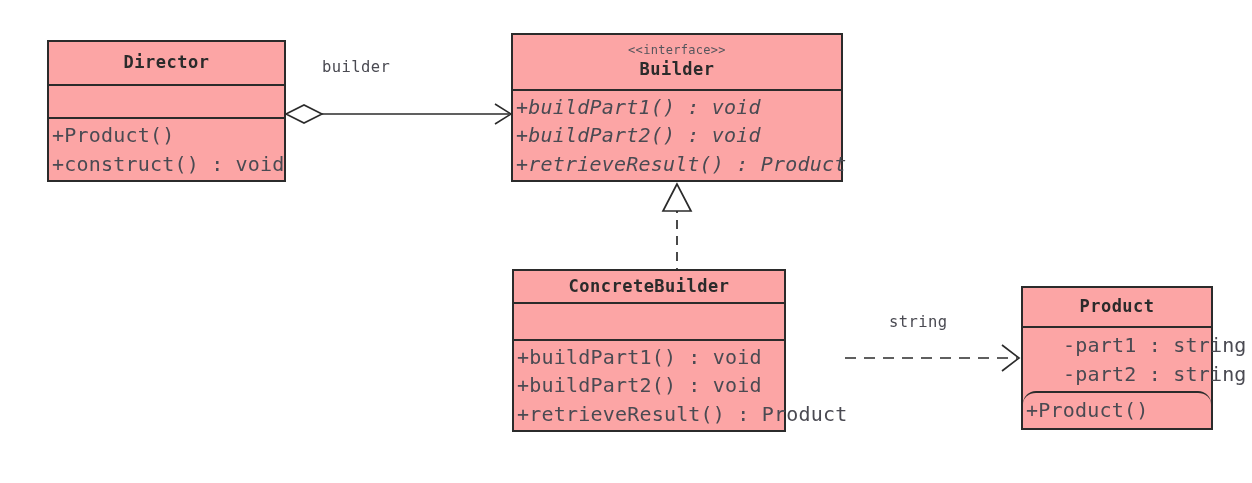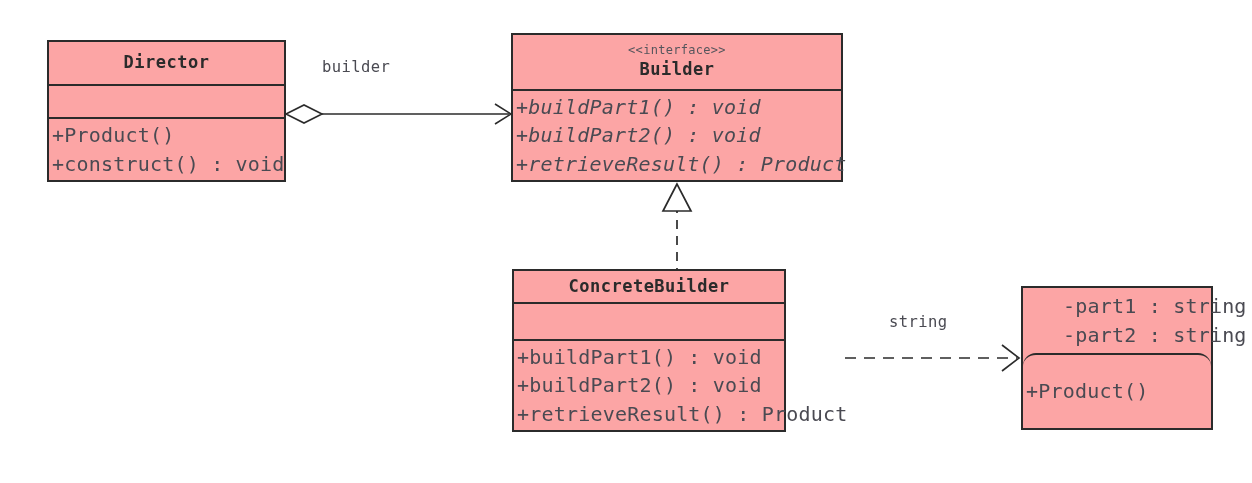--- a/index.html
+++ b/index.html
@@ -155,20 +155,23 @@
     </div>
     <div class="compartment cmp-members empty-compartment" style="height:39px;"></div>
     <div class="compartment cmp-members" style="flex:1;">
       <div class="member">+buildPart1() : void</div>
       <div class="member">+buildPart2() : void</div>
       <div class="member">+retrieveResult() : Product</div>
     </div>
   </div>
 
   <div class="uml-class" style="left:1021px; top:286px; width:192px; height:144px;">
+    <div class="compartment cmp-title" style="height:38px;">
+      <div class="class-name">Product</div>
+    </div>
     <div class="compartment cmp-members" style="height:65px;padding-left:40px;">
       <div class="member">-part1 : string</div>
       <div class="member">-part2 : string</div>
     </div>
     <div class="compartment cmp-members" style="flex:1;border-radius:13px;">
       <div class="member">+Product()</div>
     </div>
   </div>
 
 </div>

